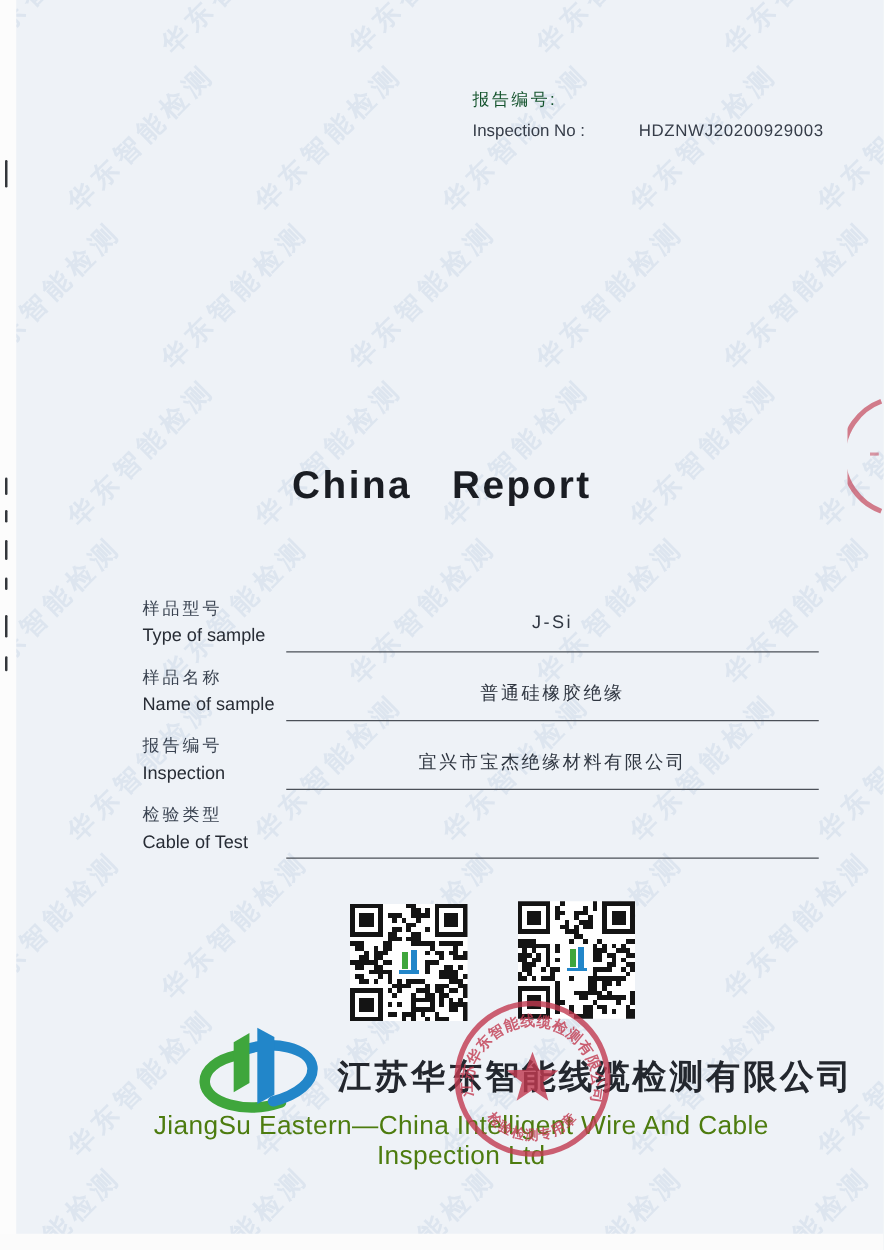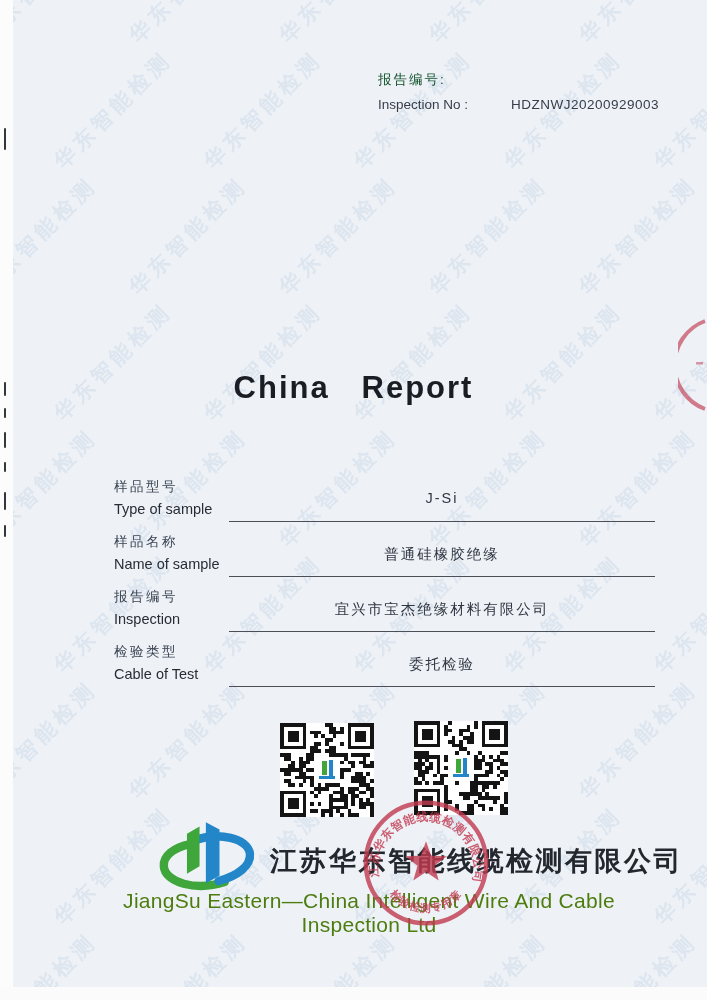--- a/index.html
+++ b/index.html
@@ -133,21 +133,20 @@
     </div>
     <div class="field-row">
       <span class="f-cn">报告编号</span>
       <span class="f-en">Inspection</span>
       <span class="f-value">宜兴市宝杰绝缘材料有限公司</span>
       <span class="f-line"></span>
     </div>
     <div class="field-row">
       <span class="f-cn">检验类型</span>
       <span class="f-en">Cable of Test</span>
-      <span class="f-value">委托检验</span>
       <span class="f-line"></span>
     </div>
   </div>
 
   <svg class="qr qr-left" id="qr1" viewBox="0 0 25 25" shape-rendering="crispEdges">
       <rect x="0" y="0" width="25" height="25" fill="#ffffff"></rect>
       <rect x="12" y="0" width="1" height="1" fill="#141414"></rect>
       <rect x="13" y="0" width="1" height="1" fill="#141414"></rect>
       <rect x="13" y="1" width="1" height="1" fill="#141414"></rect>
       <rect x="14" y="1" width="1" height="1" fill="#141414"></rect>

